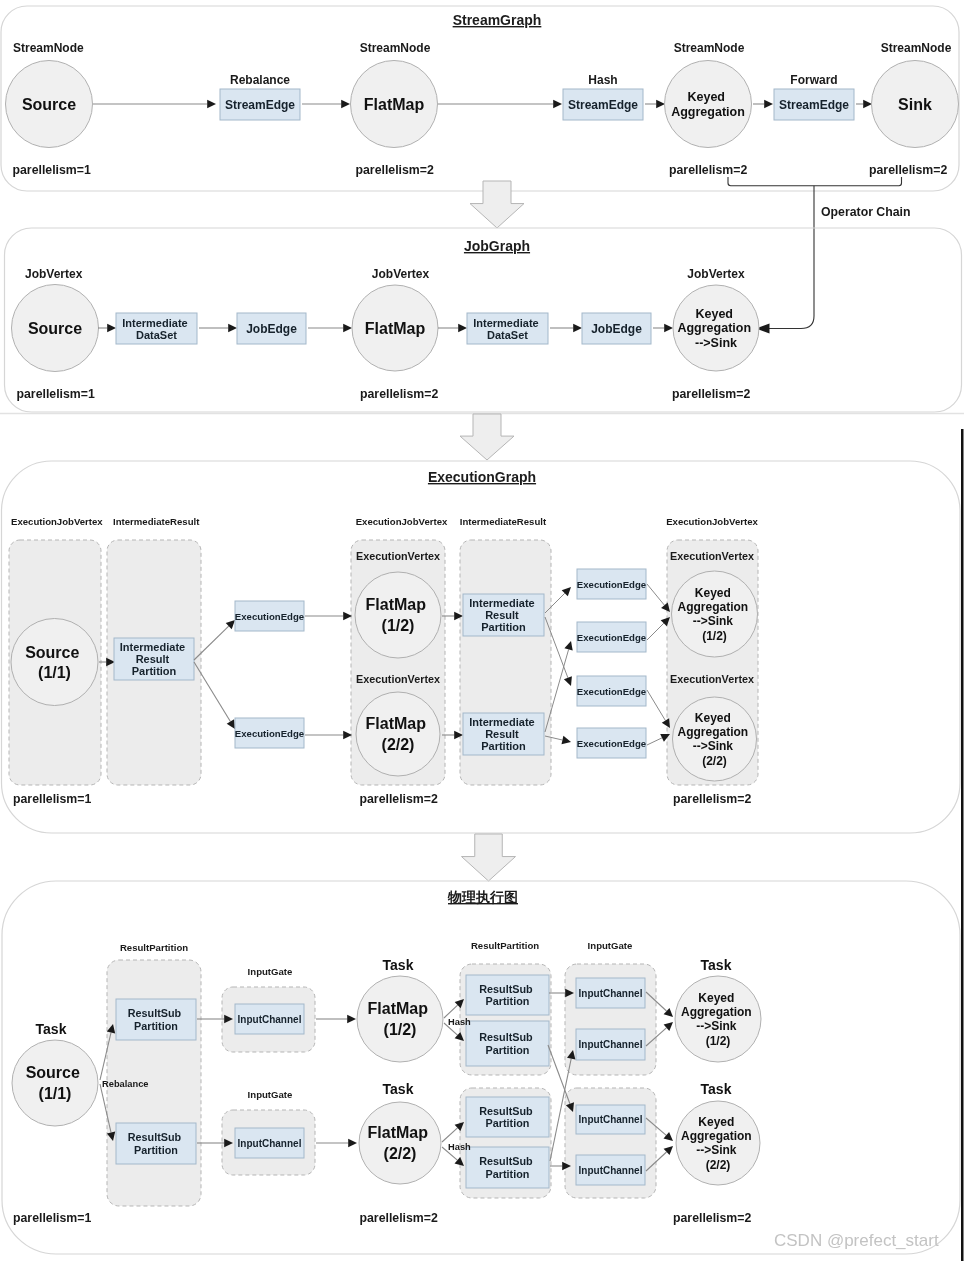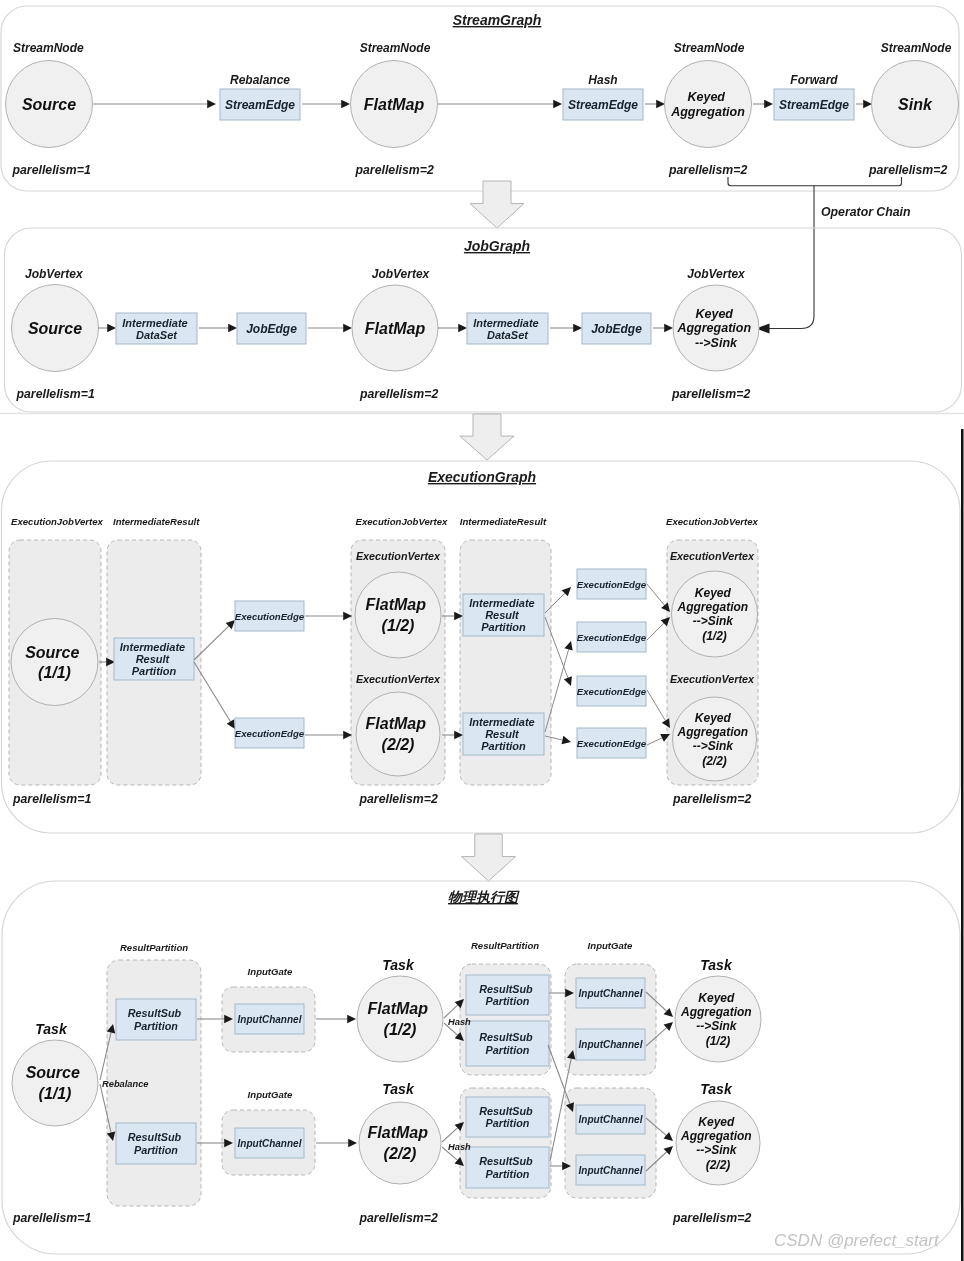--- a/index.html
+++ b/index.html
@@ -1,17 +1,17 @@
 <!DOCTYPE html>
 <html><head>
 <meta charset="utf-8">
 <style>
   html,body{margin:0;padding:0;background:#ffffff;-webkit-font-smoothing:antialiased;}
   body{width:964px;height:1261px;overflow:hidden;font-family:"Liberation Sans",sans-serif;}
-  #stage{position:relative;width:964px;height:1261px;background:#fff;font-style:italic;}
+  #stage{position:relative;width:964px;height:1261px;background:#fff;}
   svg{position:absolute;left:0;top:0;display:block;transform:translateZ(0);}
   text{font-family:"Liberation Sans",sans-serif;}
   .ttl{font-weight:bold;font-size:14px;fill:#1c1c1c;text-anchor:middle;text-decoration:underline;}
   .lbl{font-weight:bold;font-size:12px;fill:#1a1a1a;}
   .smalllbl{font-weight:bold;font-size:9.3px;fill:#1a1a1a;}
   .glbl{font-weight:bold;font-size:9.6px;fill:#1a1a1a;}
   .vlbl{font-weight:bold;font-size:10.8px;fill:#1a1a1a;}
   .tasklbl{font-weight:bold;font-size:14px;fill:#111;}
   .plbl{font-weight:bold;font-size:12.3px;fill:#1a1a1a;}
   .nodetxt{font-weight:bold;fill:#111;text-anchor:middle;}

